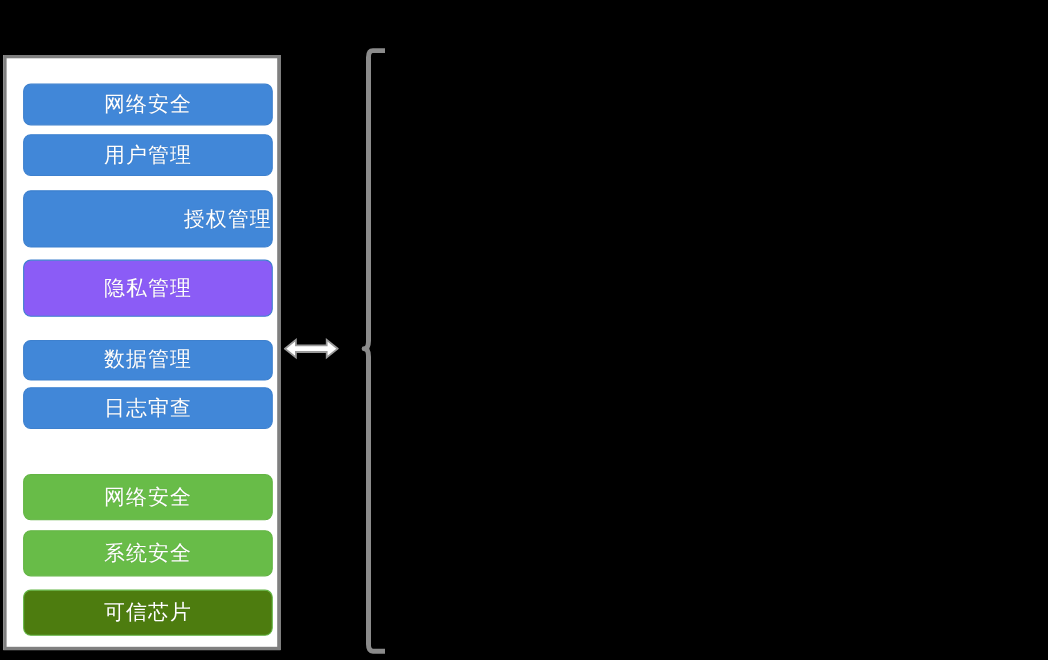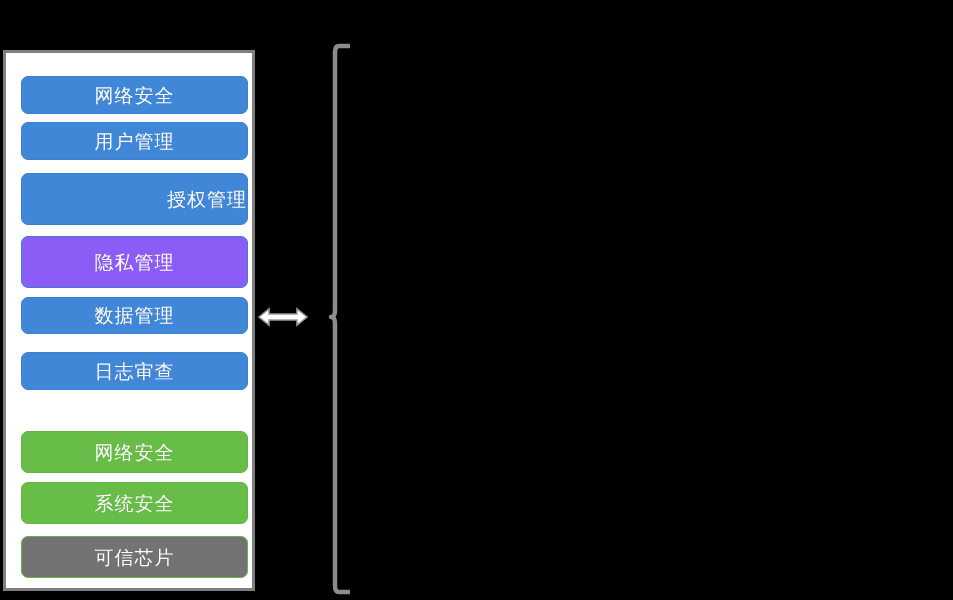--- a/index.html
+++ b/index.html
@@ -81,34 +81,34 @@
   </div>
   <div class="mod-btn blue" style="top: 69px; height: 38px; background: rgb(65, 135, 216);">
     <span>用户管理</span>
   </div>
   <div class="mod-btn blue" style="top: 120px; height: 52px; background: rgb(65, 135, 216); justify-content: flex-end;">
     <span>授权管理</span>
   </div>
   <div class="mod-btn blue" style="top: 183px; height: 52px; background: #8b5cf6;">
     <span>隐私管理</span>
   </div>
-  <div class="mod-btn blue" style="top: 244px; height: 37px; background: rgb(65, 135, 216);">
+  <div class="mod-btn blue" style="top: 256px; height: 37px; background: rgb(65, 135, 216);">
     <span>数据管理</span>
   </div>
   <div class="mod-btn blue" style="top: 299px; height: 38px; background: rgb(65, 135, 216);">
     <span>日志审查</span>
   </div>
 
   <div class="mod-btn green" style="top: 378px; height: 42px; background: rgb(104, 188, 72);">
     <span>网络安全</span>
   </div>
   <div class="mod-btn green" style="top: 429px; height: 42px; background: rgb(104, 188, 72); text-align: right;">
     <span>系统安全</span>
   </div>
-  <div class="mod-btn green" style="top: 483px; height: 42px; background: #737373;">
+  <div class="mod-btn green" style="top: 483px; height: 42px; background: #4d7c0f;">
     <span>可信芯片</span>
   </div>
 </div>
 
 <svg id="sync-arrow" viewBox="0 0 50 24">
   <polygon points="1,12 11,4 11,9 39,9 39,4 49,12 39,20 39,15 11,15 11,20" fill="#ffffff" stroke="#9a9a9a" stroke-width="1.6" stroke-linejoin="miter"></polygon>
 </svg>
 
 <svg id="group-bracket" viewBox="0 0 36 562">
   <path d="M 25,8 L 14,8 Q 10,8 10,14 L 10,272 Q 10,279 6,279 Q 10,279 10,286 L 10,548 Q 10,554 14,554 L 25,554" fill="none" stroke="#8b8b8b" stroke-width="4.5" stroke-linecap="butt" stroke-linejoin="round"></path>

